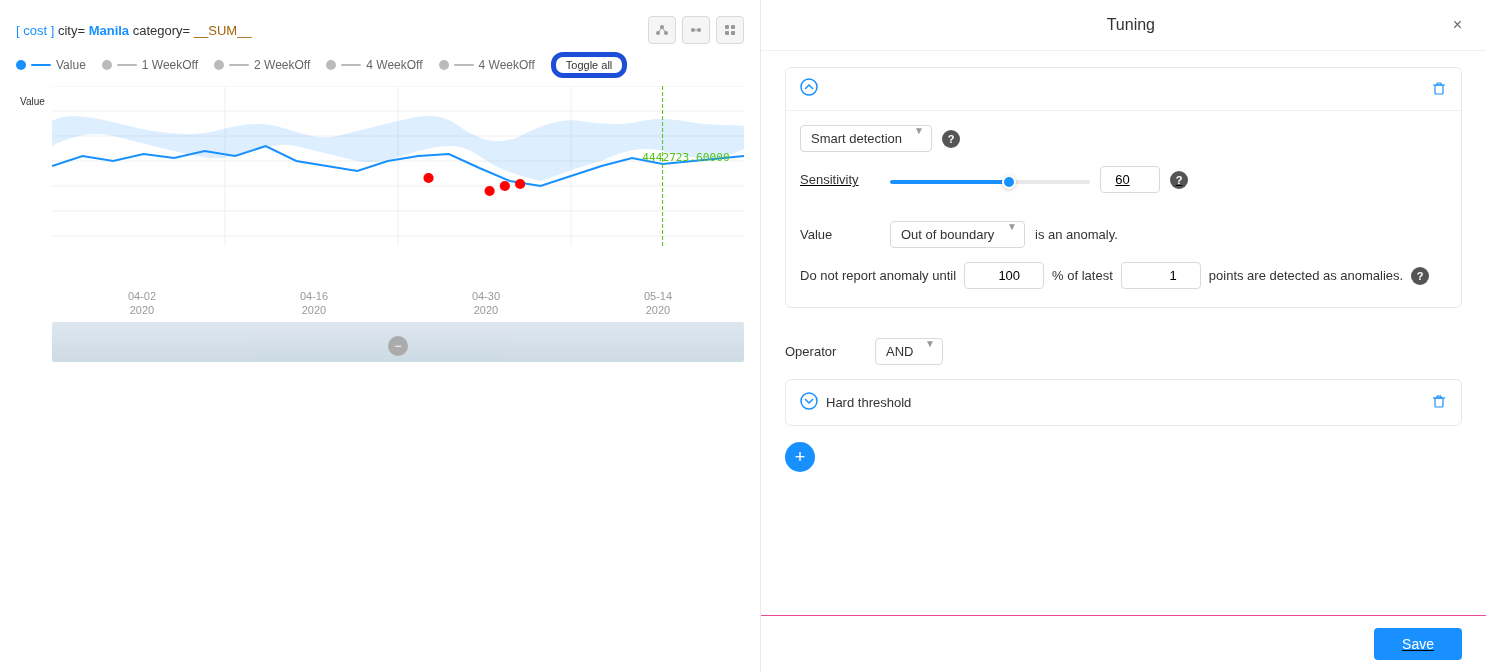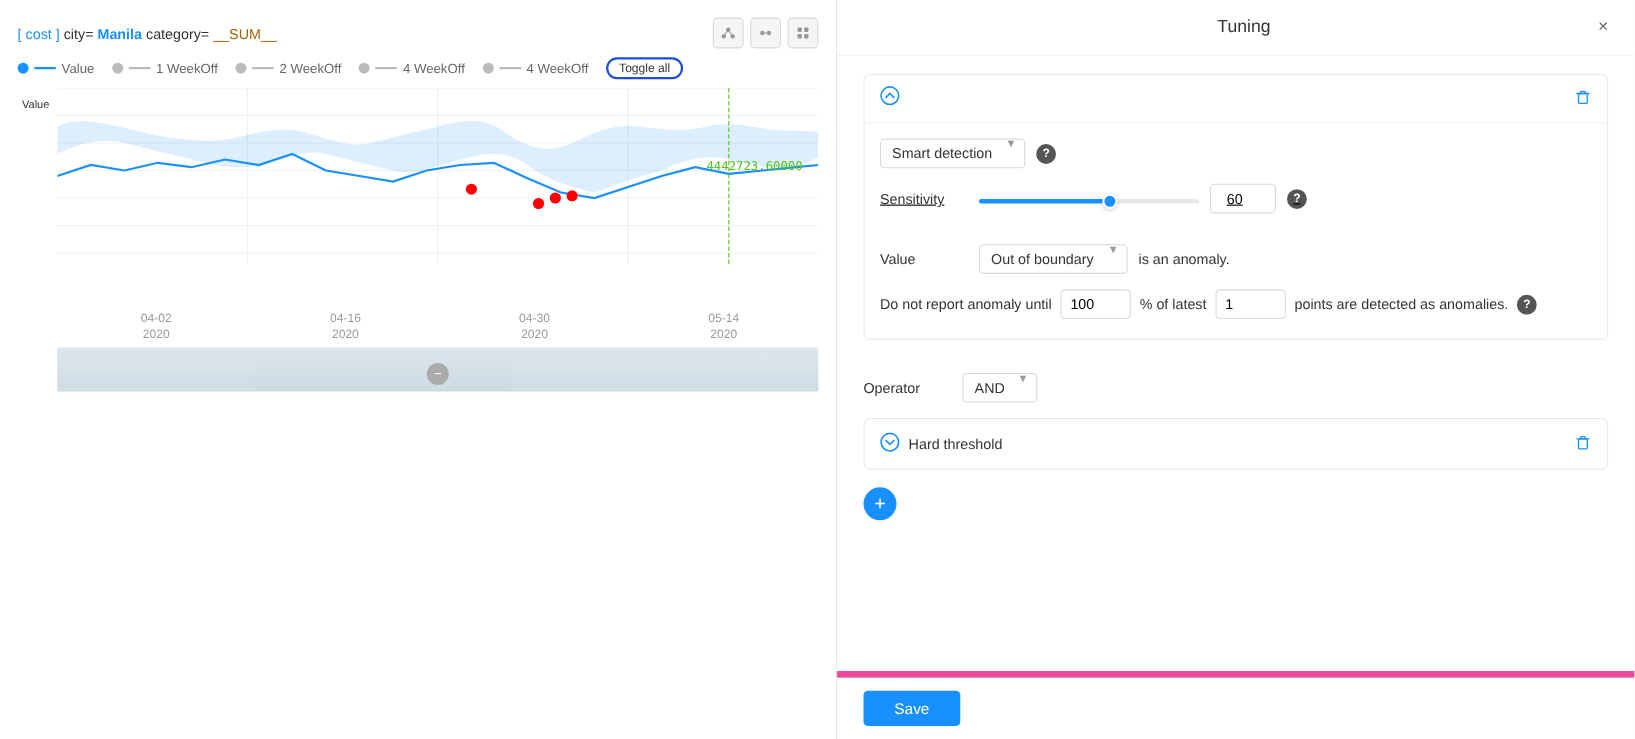--- a/index.html
+++ b/index.html
@@ -78,21 +78,21 @@
       border-radius: 50%;
     }
 
     .legend-line {
       width: 20px;
       height: 2px;
       border-radius: 1px;
     }
 
     .toggle-all-btn {
-      border: 2px solid #1d4ed8;
+      border: 5px solid #1d4ed8;
       background: #fff;
       border-radius: 12px;
       padding: 2px 10px;
       font-size: 11px;
       cursor: pointer;
       color: #333;
     }
 
     .chart-svg {
       width: 100%;
@@ -296,26 +296,26 @@
     .report-row {
       display: flex;
       align-items: center;
       gap: 8px;
       flex-wrap: wrap;
       font-size: 13px;
       color: #333;
     }
 
     .report-input {
-      width: 64px;
+      width: 80px;
       border: 1px solid #d9d9d9;
       border-radius: 4px;
       padding: 5px 8px;
       font-size: 13px;
-      text-align: left;
+      text-align: right;
     }
 
     
     .operator-row {
       display: flex;
       align-items: center;
       gap: 10px;
       padding: 14px 0;
     }
 
@@ -358,22 +358,23 @@
       font-size: 18px;
       cursor: pointer;
       border: none;
       margin: 8px 0;
     }
 
     
     .tuning-footer {
       padding: 12px 24px;
       display: flex;
-      justify-content: flex-start;
-      border-top: 6px solid #ec4899;
+      justify-content: flex-end;
+      border-top: 1px solid #ec4899;
+      text-decoration: underline;
     }
 
     .save-btn {
       background: #1890ff;
       color: #fff;
       border: none;
       border-radius: 4px;
       padding: 8px 28px;
       font-size: 14px;
       cursor: pointer;

